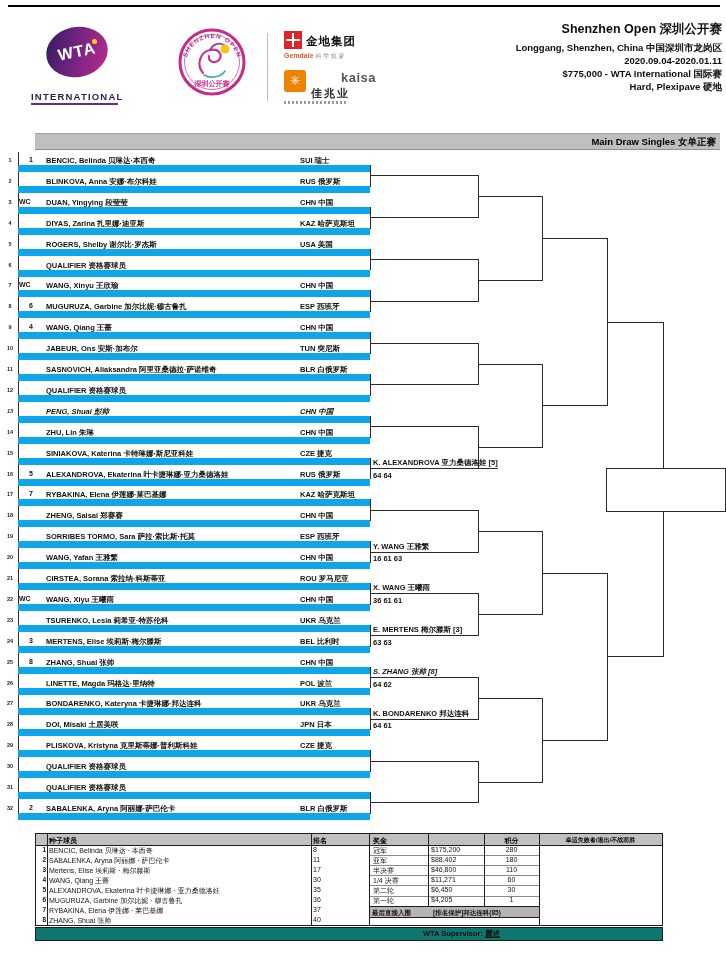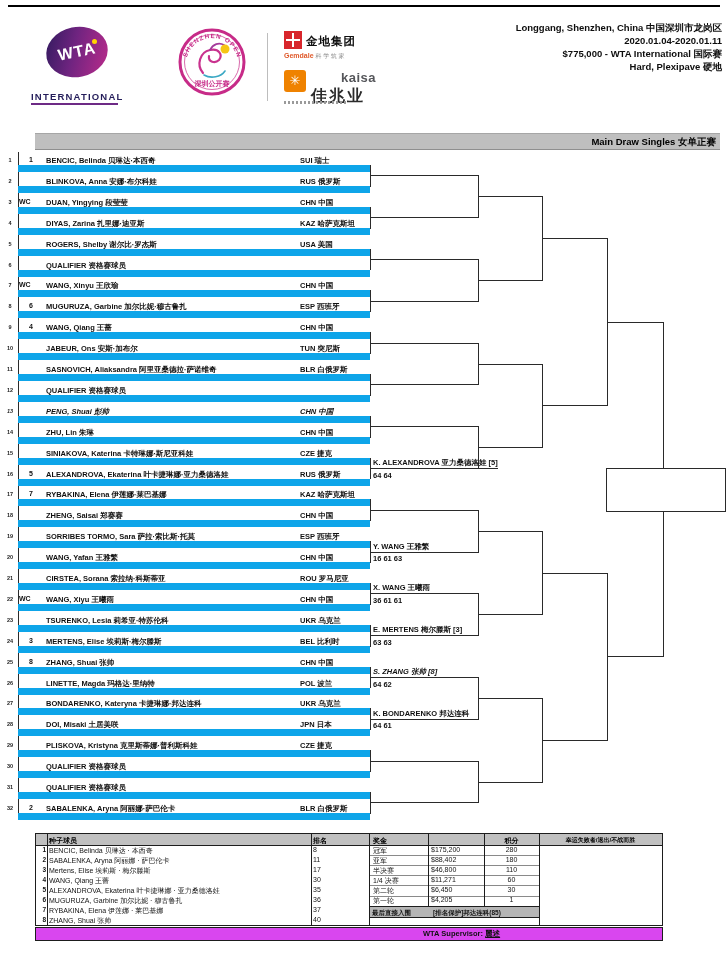--- a/index.html
+++ b/index.html
@@ -37,21 +37,21 @@
   #gemdale-icon .v { top:2px; bottom:2px; left:8px; width:2px; }
   #gemdale-cn { left:306px; top:34px; font-size:11.5px; font-weight:700; color:#101010; letter-spacing:1px; }
   #gemdale-sub { left:284px; top:52px; font-size:7px; }
   #gemdale-sub .en { color:#e0592a; font-weight:700; }
   #gemdale-sub .cn { color:#8a8a8a; font-size:6px; }
 
   
   #kaisa-icon { left:284px; top:70px; width:22px; height:22px; background:#ef8200; border-radius:3px;
     color:#fff; text-align:center; line-height:22px; font-size:13px; }
   #kaisa-en { left:311px; top:70px; font-size:13px; font-weight:700; color:#55565a; letter-spacing:0.5px;padding-left:30px; }
-  #kaisa-cn { left:311px; top:86px; font-size:16px; font-weight:700; color:#2b2b2b; letter-spacing:2px; }
+  #kaisa-cn { left:311px; top:86px; font-size:11px; font-weight:700; color:#2b2b2b; letter-spacing:2px; }
   #kaisa-tiny { left:284px; top:101px; width:62px; height:3px;
     background:repeating-linear-gradient(90deg,#9a9a9a 0 2px,transparent 2px 4px); }
 
   
   #section-bar { left:35px; top:133px; width:681px; height:15px; background:#bfbfbf;
     border-top:1px solid #a6a6a6; border-bottom:1px solid #8f8f8f;
     font-size:9.5px; font-weight:700; line-height:15px; text-align:right; padding-right:4px; color:#000; }
 
   
   .hline { position:absolute; height:1px; background:#2a2a2a; }
@@ -74,21 +74,21 @@
   .ft-vline { position:absolute; top:0; width:1px; background:#1d1d1d; }
   #ft-head { position:absolute; left:0; top:0; width:626px; height:11px; background:#c0c0c0; border-bottom:1px solid #1d1d1d; }
   .ft-h { position:absolute; top:1.5px; font-size:7px; font-weight:700; white-space:nowrap; color:#000; }
   .ft-cell { position:absolute; font-size:7px; white-space:nowrap; color:#141414; }
   .ft-rowline { position:absolute; left:333px; width:170px; height:1px; background:#8a8a8a; }
   #ft-lastdirect { position:absolute; left:333px; top:72px; width:170px; height:10px; background:#b5b5b5;
     border-top:1px solid #1d1d1d; border-bottom:1px solid #1d1d1d; }
   #ft-withdraw { position:absolute; left:503px; top:37px; width:123px; height:21px; background:#b5b5b5;
     border-top:1px solid #1d1d1d; border-bottom:1px solid #1d1d1d;
     font-size:8px; font-weight:700; text-align:center; line-height:21px; }
-  #ft-supervisor { position:absolute; left:0; top:94px; width:626px; height:12px; background:#d946ef;
+  #ft-supervisor { position:absolute; left:0; top:94px; width:626px; height:12px; background:#0f766e;
     border:1px solid #1d1d1d; }
   #ft-supervisor .lbl { position:absolute; left:387px; top:1px; font-size:7.5px; font-weight:700; }
   #ft-supervisor .nm { font-weight:700; text-decoration:underline; }
 
   svg text { font-family:"Liberation Sans","DejaVu Sans",sans-serif; }
 </style>
 </head>
 <body>
 
 <div id="page">
@@ -129,22 +129,23 @@
     <span class="en">Gemdale</span>
     <span class="cn">科 学 筑 家</span>
   </div>
 
   <div id="kaisa-icon" class="abs">✳</div>
   <div id="kaisa-en" class="abs">kaisa</div>
   <div id="kaisa-cn" class="abs">佳兆业</div>
   <div id="kaisa-tiny" class="abs"></div>
 
   <div id="hdr-text" class="abs">
+    <div id="hdr-title">Shenzhen Open 深圳公开赛</div>
     <div class="hdr-line">Longgang, Shenzhen, China 中国深圳市龙岗区</div>
-    <div class="hdr-line">2020.01.04-2020.01.11</div>
+    <div class="hdr-line">2020.09.04-2020.01.11</div>
     <div class="hdr-line">$775,000 -  WTA International 国际赛</div>
     <div class="hdr-line">Hard, Plexipave 硬地</div>
   </div>
 
   <div id="section-bar" class="abs">Main Draw Singles 女单正赛</div>
 
   <div id="bracket">
       <div class="vline" style="left: 18px; top: 152px; height: 661.9px;"></div>
       <div class="entry" style="top: 153px;">
         <span class="num">1</span>

